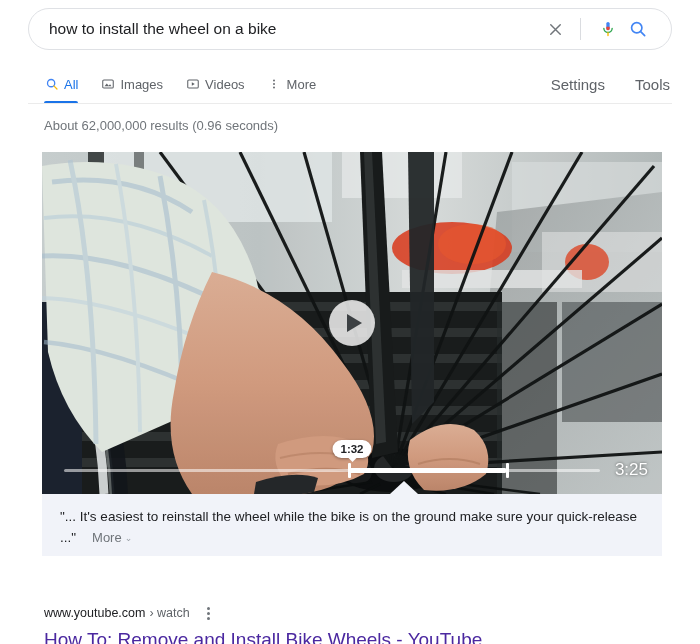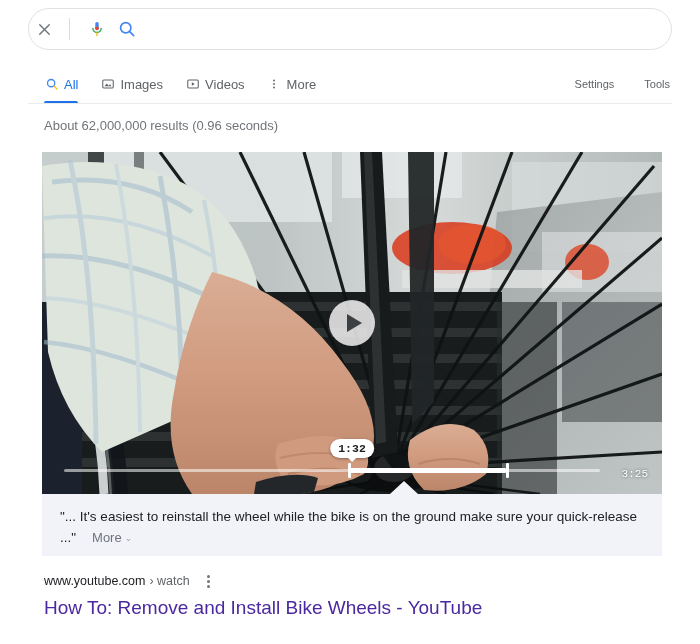--- a/index.html
+++ b/index.html
@@ -121,21 +121,21 @@
   }
   .tabs-right {
     position: absolute;
     right: 30px;
     top: 0;
     display: flex;
     align-items: center;
     height: 36px;
   }
   .tool-link {
-    font-size: 11px;
+    font-size: 15px;
     color: #5f6368;
     margin-left: 30px;
     cursor: pointer;
   }
 
   
   .result-stats {
     position: absolute;
     left: 44px;
     top: 118px;
@@ -145,21 +145,20 @@
 
   
   .video-card {
     position: absolute;
     left: 42px;
     top: 152px;
     width: 620px;
     height: 342px;
     overflow: hidden;
     background: #b91c1c;
-    font-family: Liberation Mono, monospace;
   }
   .thumb {
     position: absolute;
     inset: 0;
     overflow: hidden;
   }
   .thumb svg { display: block; width: 620px; height: 342px; }
 
   .play-btn {
     position: absolute;
@@ -217,21 +216,21 @@
     top: -6px;
     border-radius: 1px;
   }
   .mark.start { left: 53.0%; }
   .mark.end { left: 82.5%; }
   .total-time {
     position: absolute;
     right: 14px;
     bottom: 14px;
     color: #ffffff;
-    font-size: 11px;
+    font-size: 17px;
     text-shadow: 0 0 3px rgba(0,0,0,.6);
   }
   .time-bubble {
     position: absolute;
     left: 310px;
     bottom: 36px;
     transform: translateX(-50%);
     background: #ffffff;
     color: #202124;
     font-size: 11.5px;
@@ -297,20 +296,21 @@
   
   .result-block {
     position: absolute;
     left: 44px;
     top: 572px;
   }
   .url-row {
     display: flex;
     align-items: center;
     height: 18px;
+    margin-top: 32px;
   }
   .url-text {
     font-size: 12.5px;
     color: #202124;
     white-space: nowrap;
   }
   .url-path { color: #5f6368; }
   .kebab {
     margin-left: 12px;
     width: 14px;
@@ -335,20 +335,21 @@
     color: #4b28a0;
     line-height: 26px;
     cursor: pointer;
     white-space: nowrap;
   }
 </style>
 </head>
 <body>
 
 <div class="search-wrap">
+  <input class="search-input" type="text" placeholder="Search" value="how to install the wheel on a bike" style="">
   <div class="sb-icons">
     <button class="ic-btn" title="Clear">
       <svg width="19" height="19" viewBox="0 0 24 24" aria-hidden="true">
         <path d="M6 6 L18 18 M18 6 L6 18" stroke="#70757a" stroke-width="1.8" fill="none" stroke-linecap="round"></path>
       </svg>
     </button>
     <div class="sb-divider"></div>
     <button class="ic-btn" title="Search by voice">
       <svg width="20" height="20" viewBox="0 0 24 24" aria-hidden="true">
         <path d="M12 3.5c-1.1 0-2 .9-2 2v6c0 1.1.9 2 2 2s2-.9 2-2v-6c0-1.1-.9-2-2-2z" fill="#4285f4"></path>

